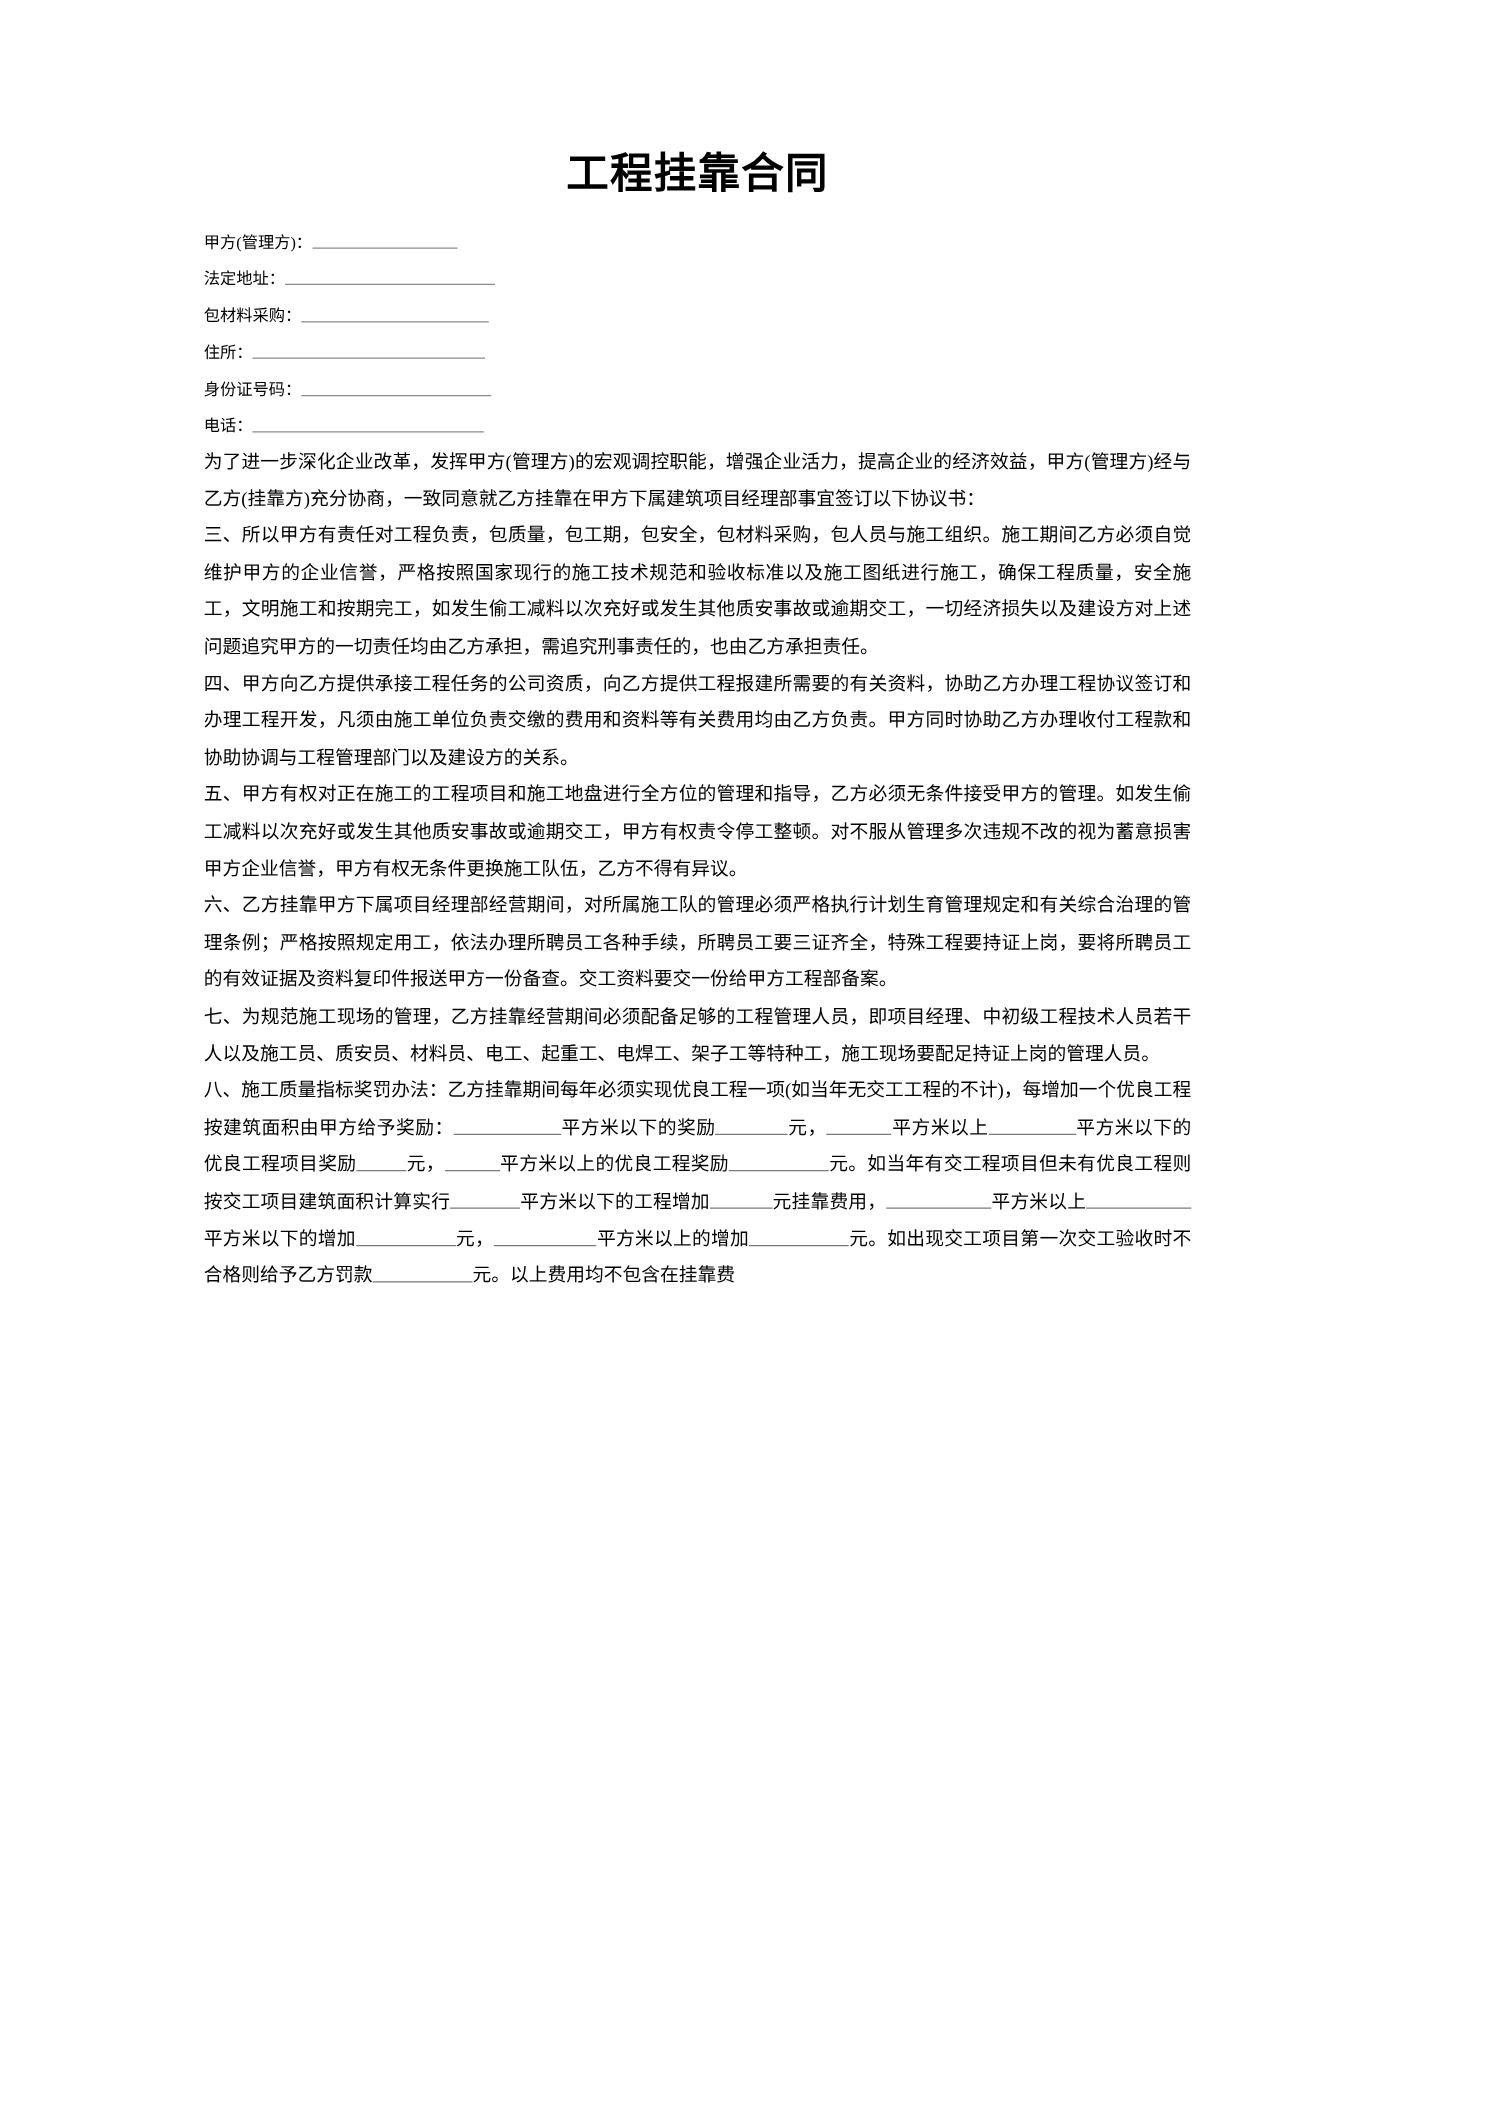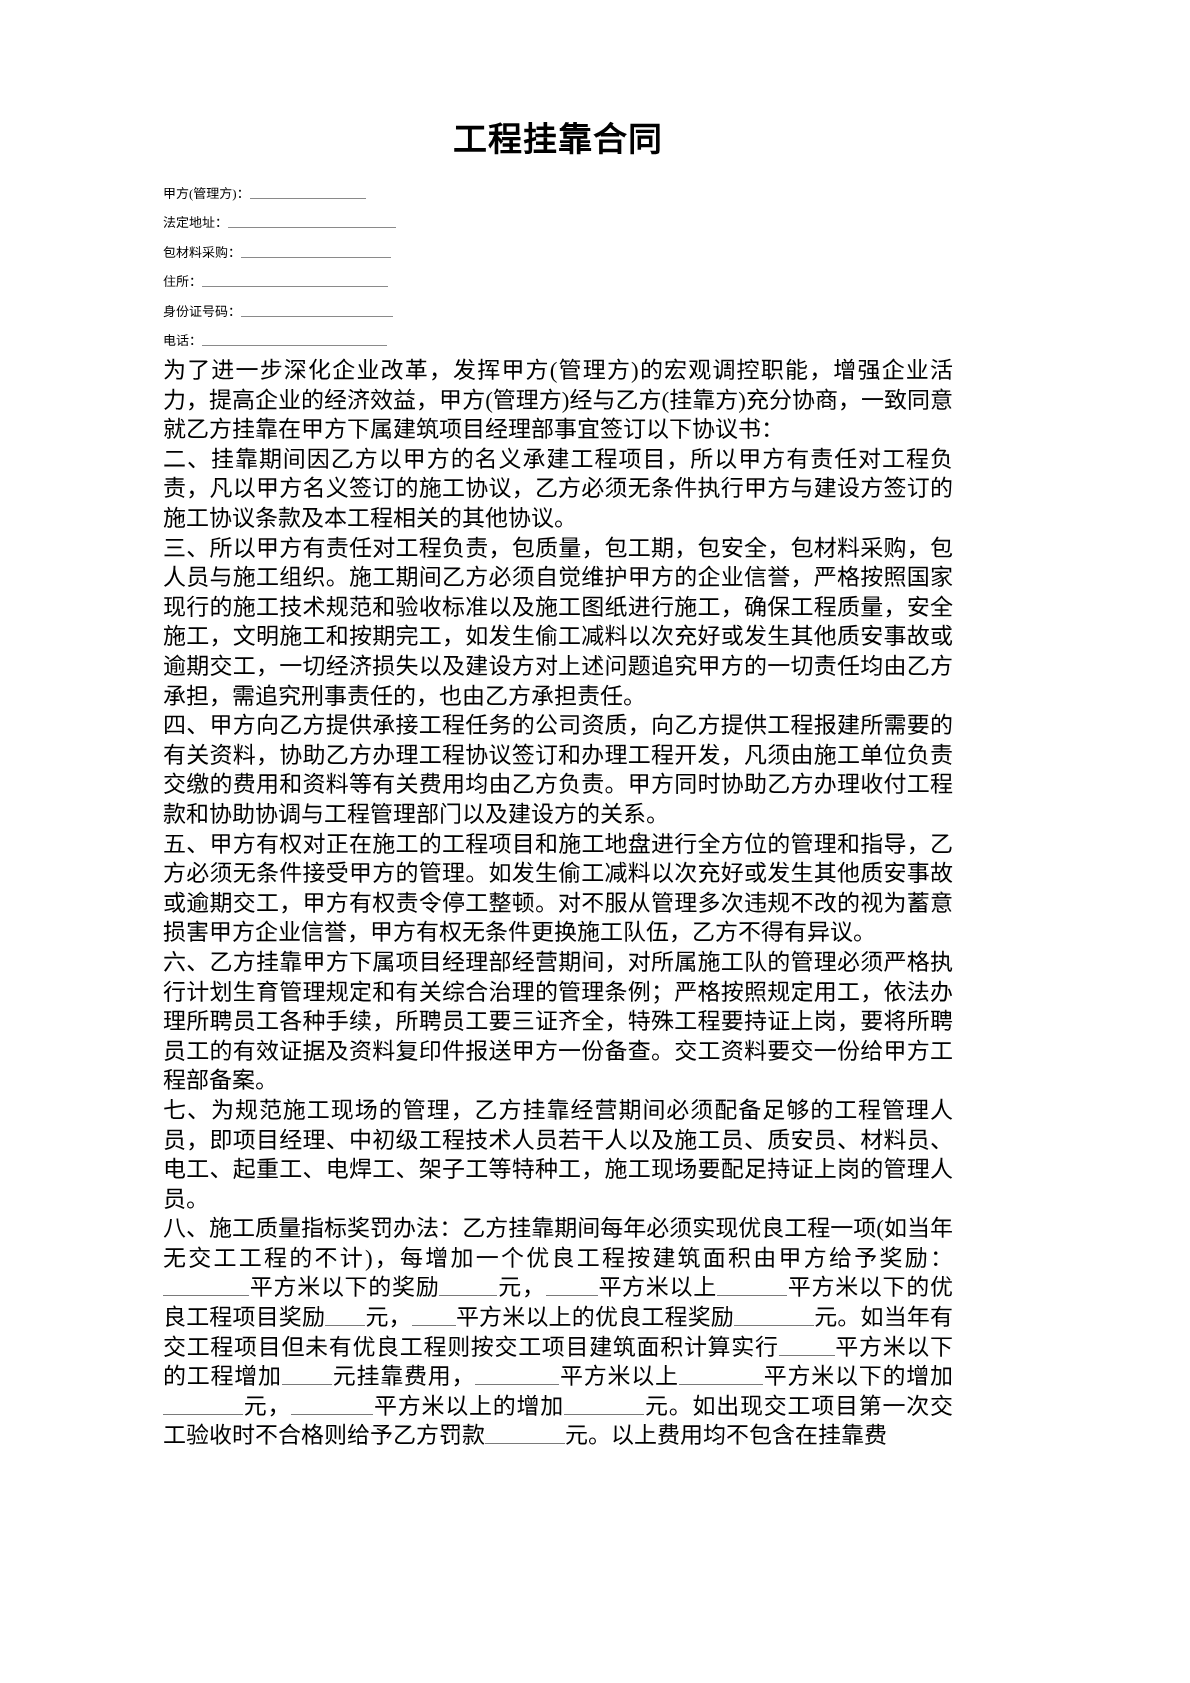--- a/index.html
+++ b/index.html
@@ -48,21 +48,21 @@
   .field-label {
     letter-spacing: 0px;
   }
   .blank {
     display: inline-block;
     border-bottom: 1.1px solid #8a8a8a;
     height: 0.92em;
     vertical-align: -1px;
   }
   .para {
-    font-size: 23px;
+    font-size: 15px;
     line-height: 29.6px;
     text-align: justify;
     text-justify: inter-ideograph;
     margin: 0;
     word-break: break-all;
   }
   .para + .para {
     margin-top: 0;
   }
   .inline-blank {
@@ -97,21 +97,20 @@
         <span class="field-label">身份证号码：</span><span class="blank" style="width:152px"></span>
       </div>
       <div class="field-row">
         <span class="field-label">电话：</span><span class="blank" style="width:185px"></span>
       </div>
     </div>
 
     <p class="para">为了进一步深化企业改革，发挥甲方(管理方)的宏观调控职能，增强企业活力，提高企业的经济效益，甲方(管理方)经与乙方(挂靠方)充分协商，一致同意就乙方挂靠在甲方下属建筑项目经理部事宜签订以下协议书：</p>
 
 
-    <p class="para"><span>二、</span><span>挂靠期间因乙方以甲方的名义承建工程项目，所以甲方有责任对工程负责，凡以甲方名义签订的施工协议，乙方必须无条件执行甲方与建设方签订的施工协议条款及本工程相关的其他协议。</span></p>
 
     <p class="para"><span>三、</span><span>所以甲方有责任对工程负责，包质量，包工期，包安全，包材料采购，包人员与施工组织。施工期间乙方必须自觉维护甲方的企业信誉，严格按照国家现行的施工技术规范和验收标准以及施工图纸进行施工，确保工程质量，安全施工，文明施工和按期完工，如发生偷工减料以次充好或发生其他质安事故或逾期交工，一切经济损失以及建设方对上述问题追究甲方的一切责任均由乙方承担，需追究刑事责任的，也由乙方承担责任。</span></p>
 
     <p class="para"><span>四、</span><span>甲方向乙方提供承接工程任务的公司资质，向乙方提供工程报建所需要的有关资料，协助乙方办理工程协议签订和办理工程开发，凡须由施工单位负责交缴的费用和资料等有关费用均由乙方负责。甲方同时协助乙方办理收付工程款和协助协调与工程管理部门以及建设方的关系。</span></p>
 
     <p class="para"><span>五、</span><span>甲方有权对正在施工的工程项目和施工地盘进行全方位的管理和指导，乙方必须无条件接受甲方的管理。如发生偷工减料以次充好或发生其他质安事故或逾期交工，甲方有权责令停工整顿。对不服从管理多次违规不改的视为蓄意损害甲方企业信誉，甲方有权无条件更换施工队伍，乙方不得有异议。</span></p>
 
     <p class="para"><span>六、</span><span>乙方挂靠甲方下属项目经理部经营期间，对所属施工队的管理必须严格执行计划生育管理规定和有关综合治理的管理条例；严格按照规定用工，依法办理所聘员工各种手续，所聘员工要三证齐全，特殊工程要持证上岗，要将所聘员工的有效证据及资料复印件报送甲方一份备查。交工资料要交一份给甲方工程部备案。</span></p>
 
     <p class="para"><span>七、</span><span>为规范施工现场的管理，乙方挂靠经营期间必须配备足够的工程管理人员，即项目经理、中初级工程技术人员若干人以及施工员、质安员、材料员、电工、起重工、电焊工、架子工等特种工，施工现场要配足持证上岗的管理人员。</span></p>

